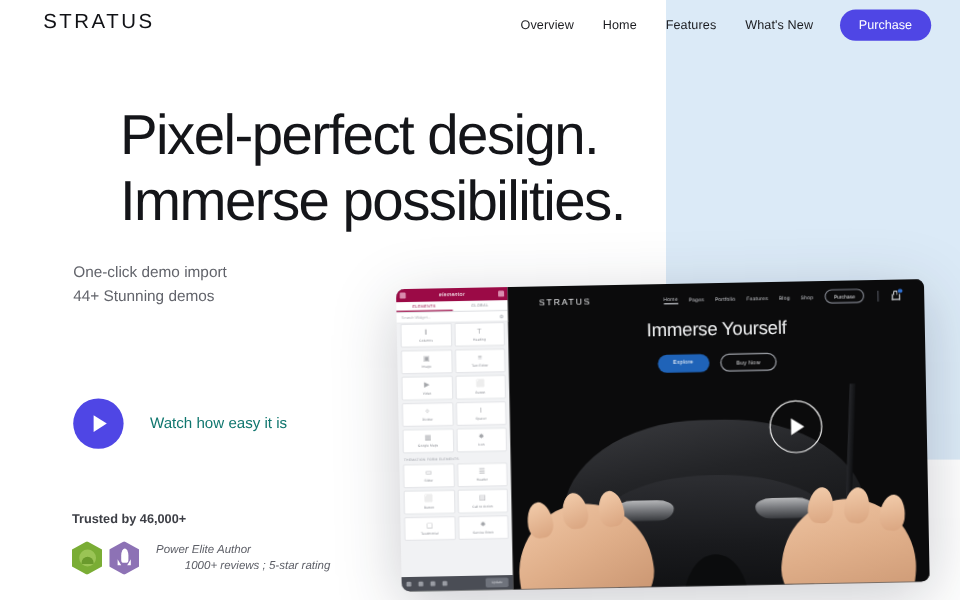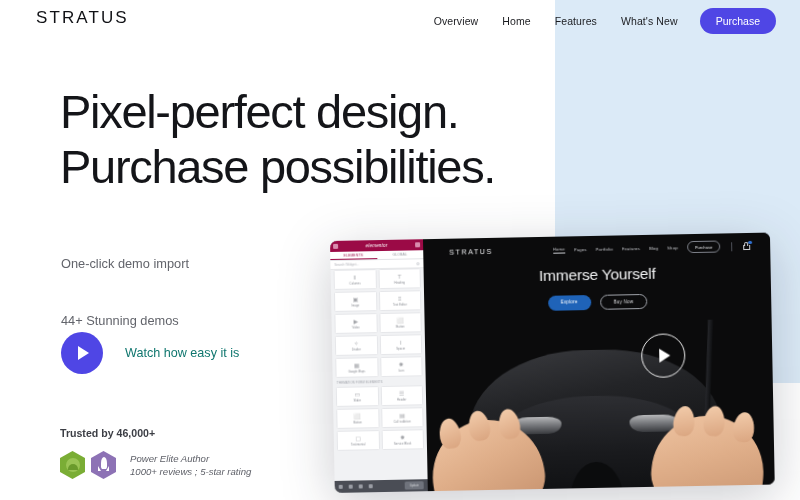--- a/index.html
+++ b/index.html
@@ -47,28 +47,28 @@
     cursor: pointer; white-space: nowrap;
   }
 
   
   .hero-title {
     position: absolute; left: 60px; top: 84px;
     font-size: 47px; line-height: 1.18; font-weight: 400;
     letter-spacing: -1.3px; color: #141519;
     z-index: 3;
   }
-  .hero-title .line { display: block; }
+  .hero-title .line { display: block; margin-left: 40px; }
 
   .feature-list {
     position: absolute; left: 61px; top: 217px;
     font-size: 12.8px; line-height: 19.6px; color: #62646b;
     z-index: 3;
   }
-  .feature-list li { list-style: none; margin-top: 37px; }
+  .feature-list li { list-style: none; }
 
   
   .watch-row {
     position: absolute; left: 61px; top: 332px;
     display: flex; align-items: center; z-index: 3;
   }
   .play-circle {
     width: 42px; height: 42px; border-radius: 50%;
     background: #4f46e5;
     display: flex; align-items: center; justify-content: center;
@@ -116,21 +116,21 @@
     border-radius: 50% 50% 20% 20%;
   }
   .rocket-fin-l, .rocket-fin-r {
     position: absolute; bottom: 2px; width: 0; height: 0;
     border-bottom: 5px solid #fff;
   }
   .rocket-fin-l { left: -1px; border-right: 3px solid transparent; }
   .rocket-fin-r { right: -1px; border-left: 3px solid transparent; }
   .trust-text { margin-left: 14px; font-style: italic; }
   .trust-line1 { font-size: 9.6px; color: #5d5f67; line-height: 13px; }
-  .trust-line2 { font-size: 9.6px; color: #5d5f67; line-height: 13px; }
+  .trust-line2 { font-size: 9.6px; color: #5d5f67; line-height: 13px; margin-left: 24px; }
 
   
   .mock-wrap {
     position: absolute; left: 330px; top: 241px;
     width: 440px; height: 252px;
     z-index: 4;
     transform: rotate(-1.1deg);
     transform-origin: 0 0;
     filter: drop-shadow(0 12px 26px rgba(20,24,40,.22));
   }
@@ -336,21 +336,21 @@
       <div class="nav-link">Overview</div>
       <div class="nav-link">Home</div>
       <div class="nav-link">Features</div>
       <div class="nav-link">What's New</div>
       <div class="nav-purchase">Purchase</div>
     </div>
   </div>
 
   <h1 class="hero-title">
     <span class="line">Pixel-perfect design.</span>
-    <span class="line">Purchase possibilities.</span>
+    <span class="line">Immerse possibilities.</span>
   </h1>
 
   <ul class="feature-list">
     <li>One-click demo import</li>
     <li>44+ Stunning demos</li>
   </ul>
 
   <div class="watch-row">
     <div class="play-circle">
       <div class="play-tri"></div>

